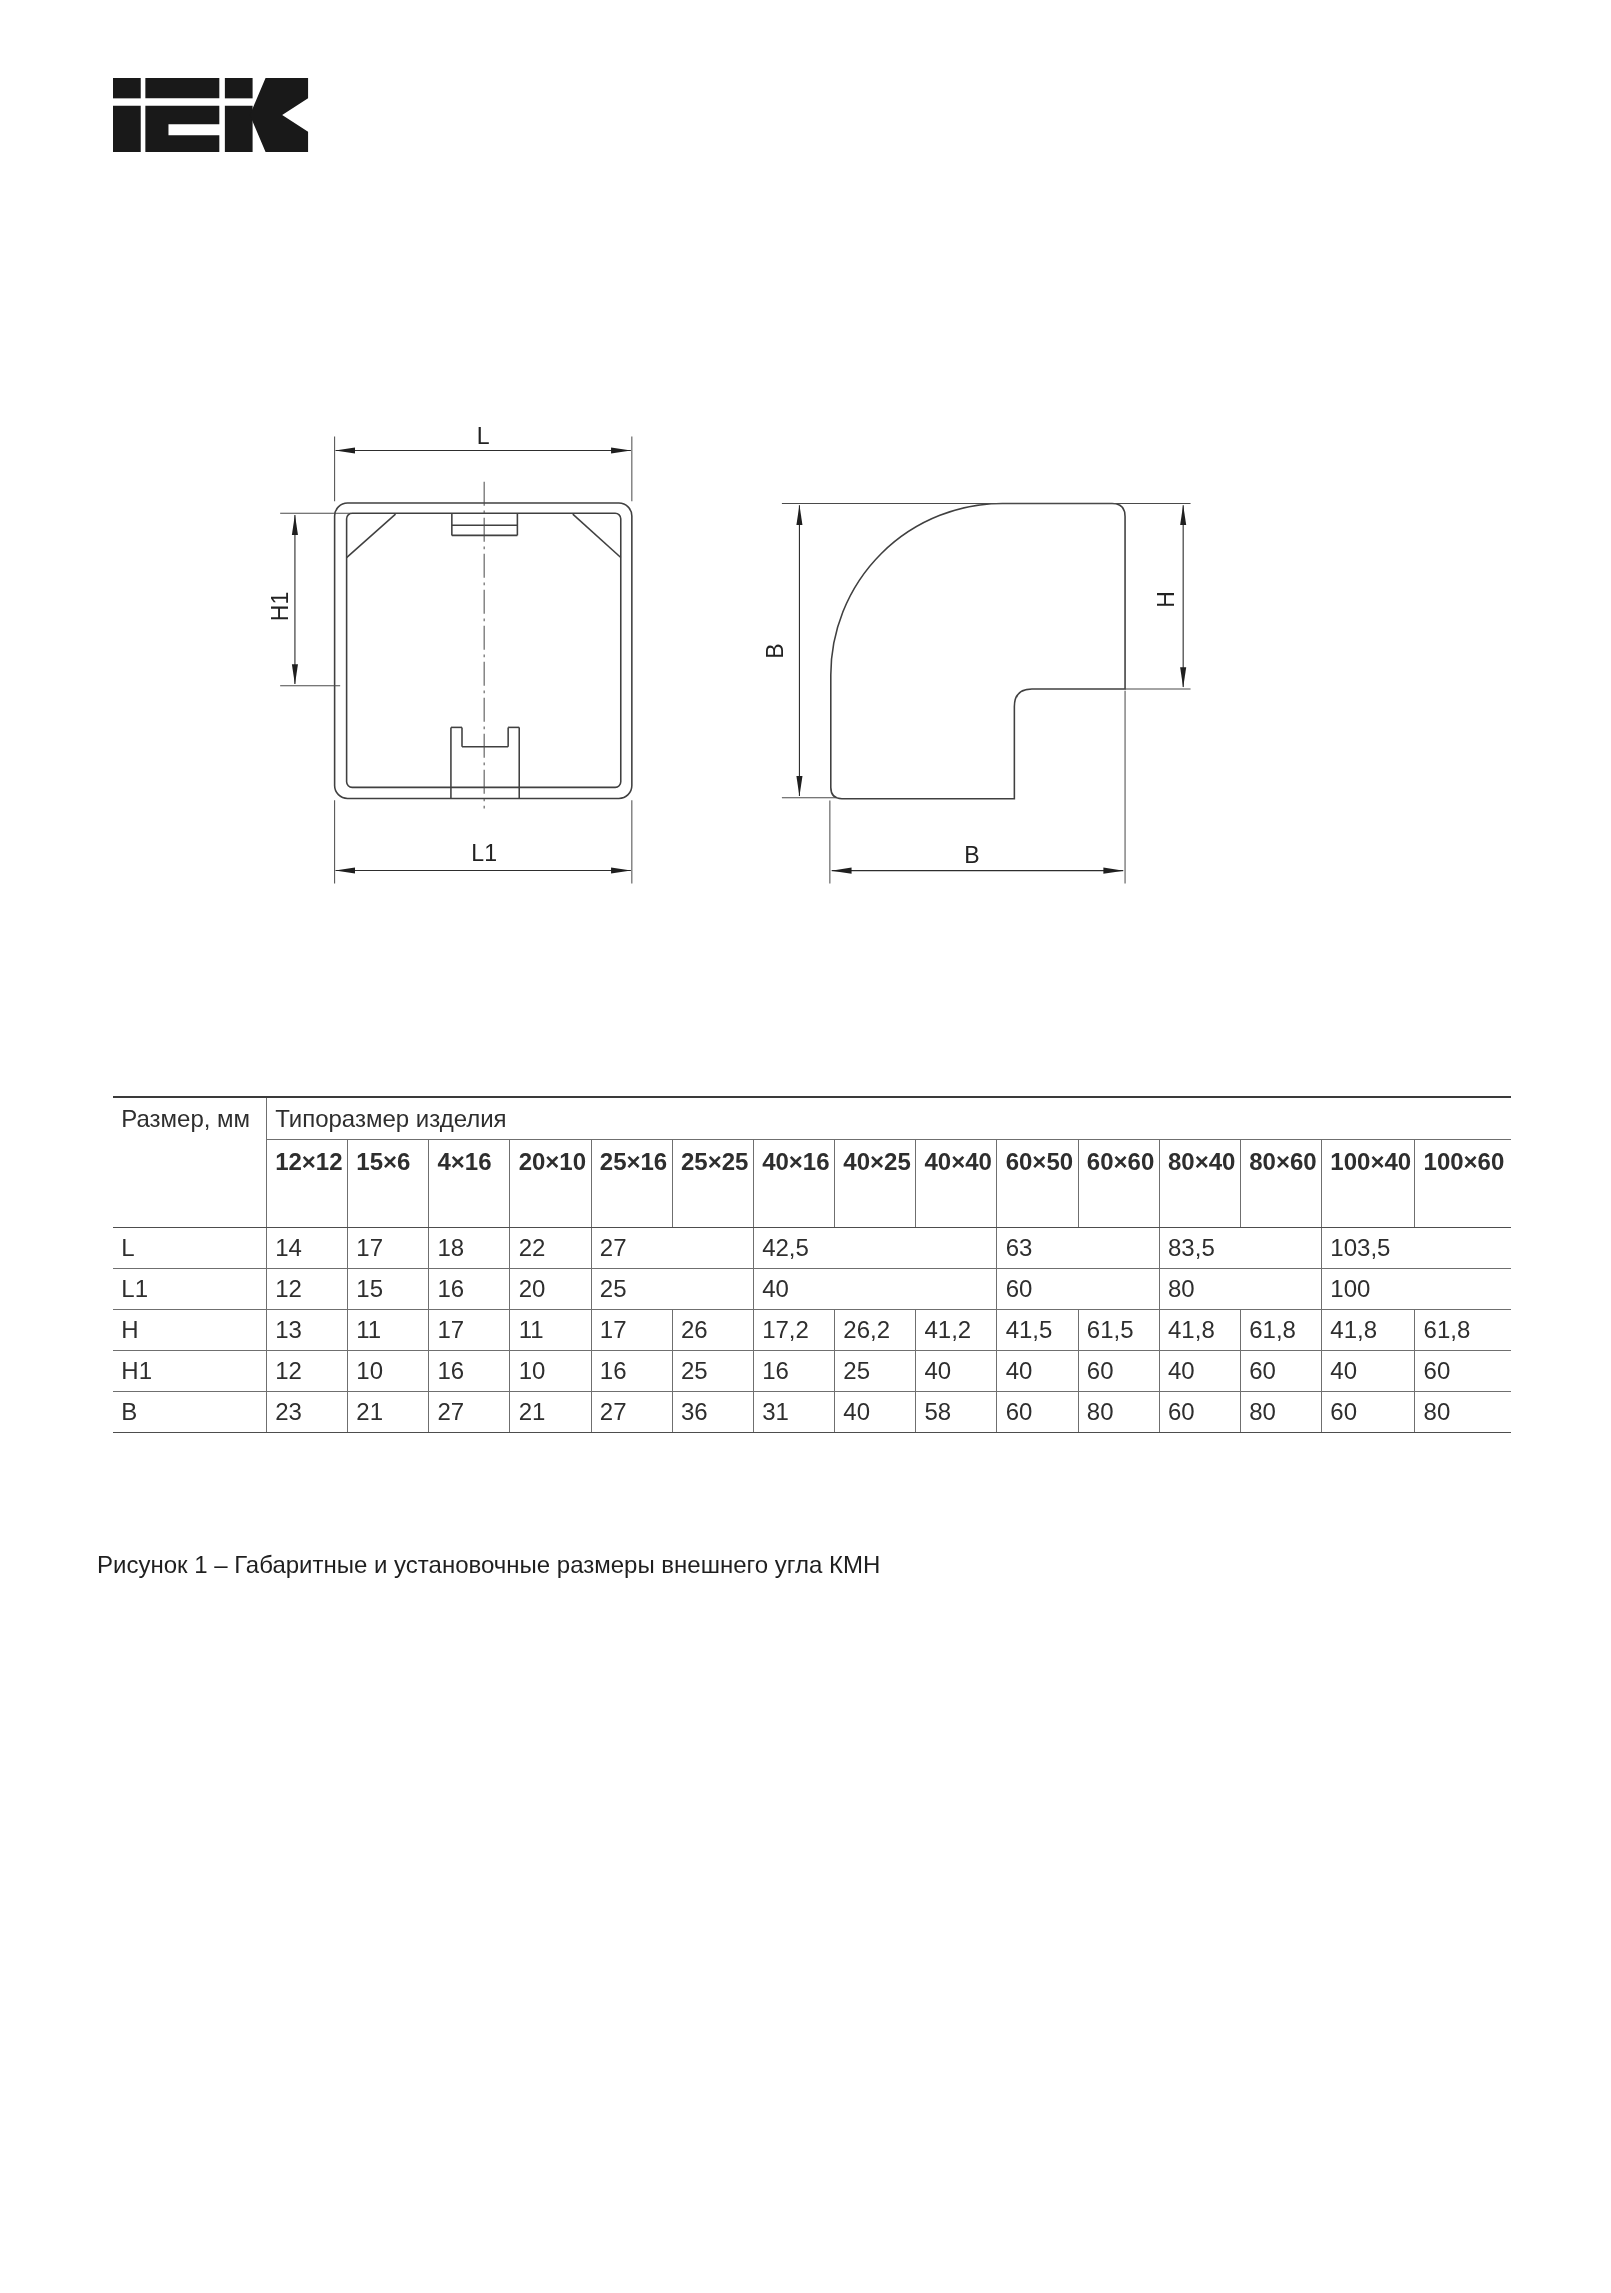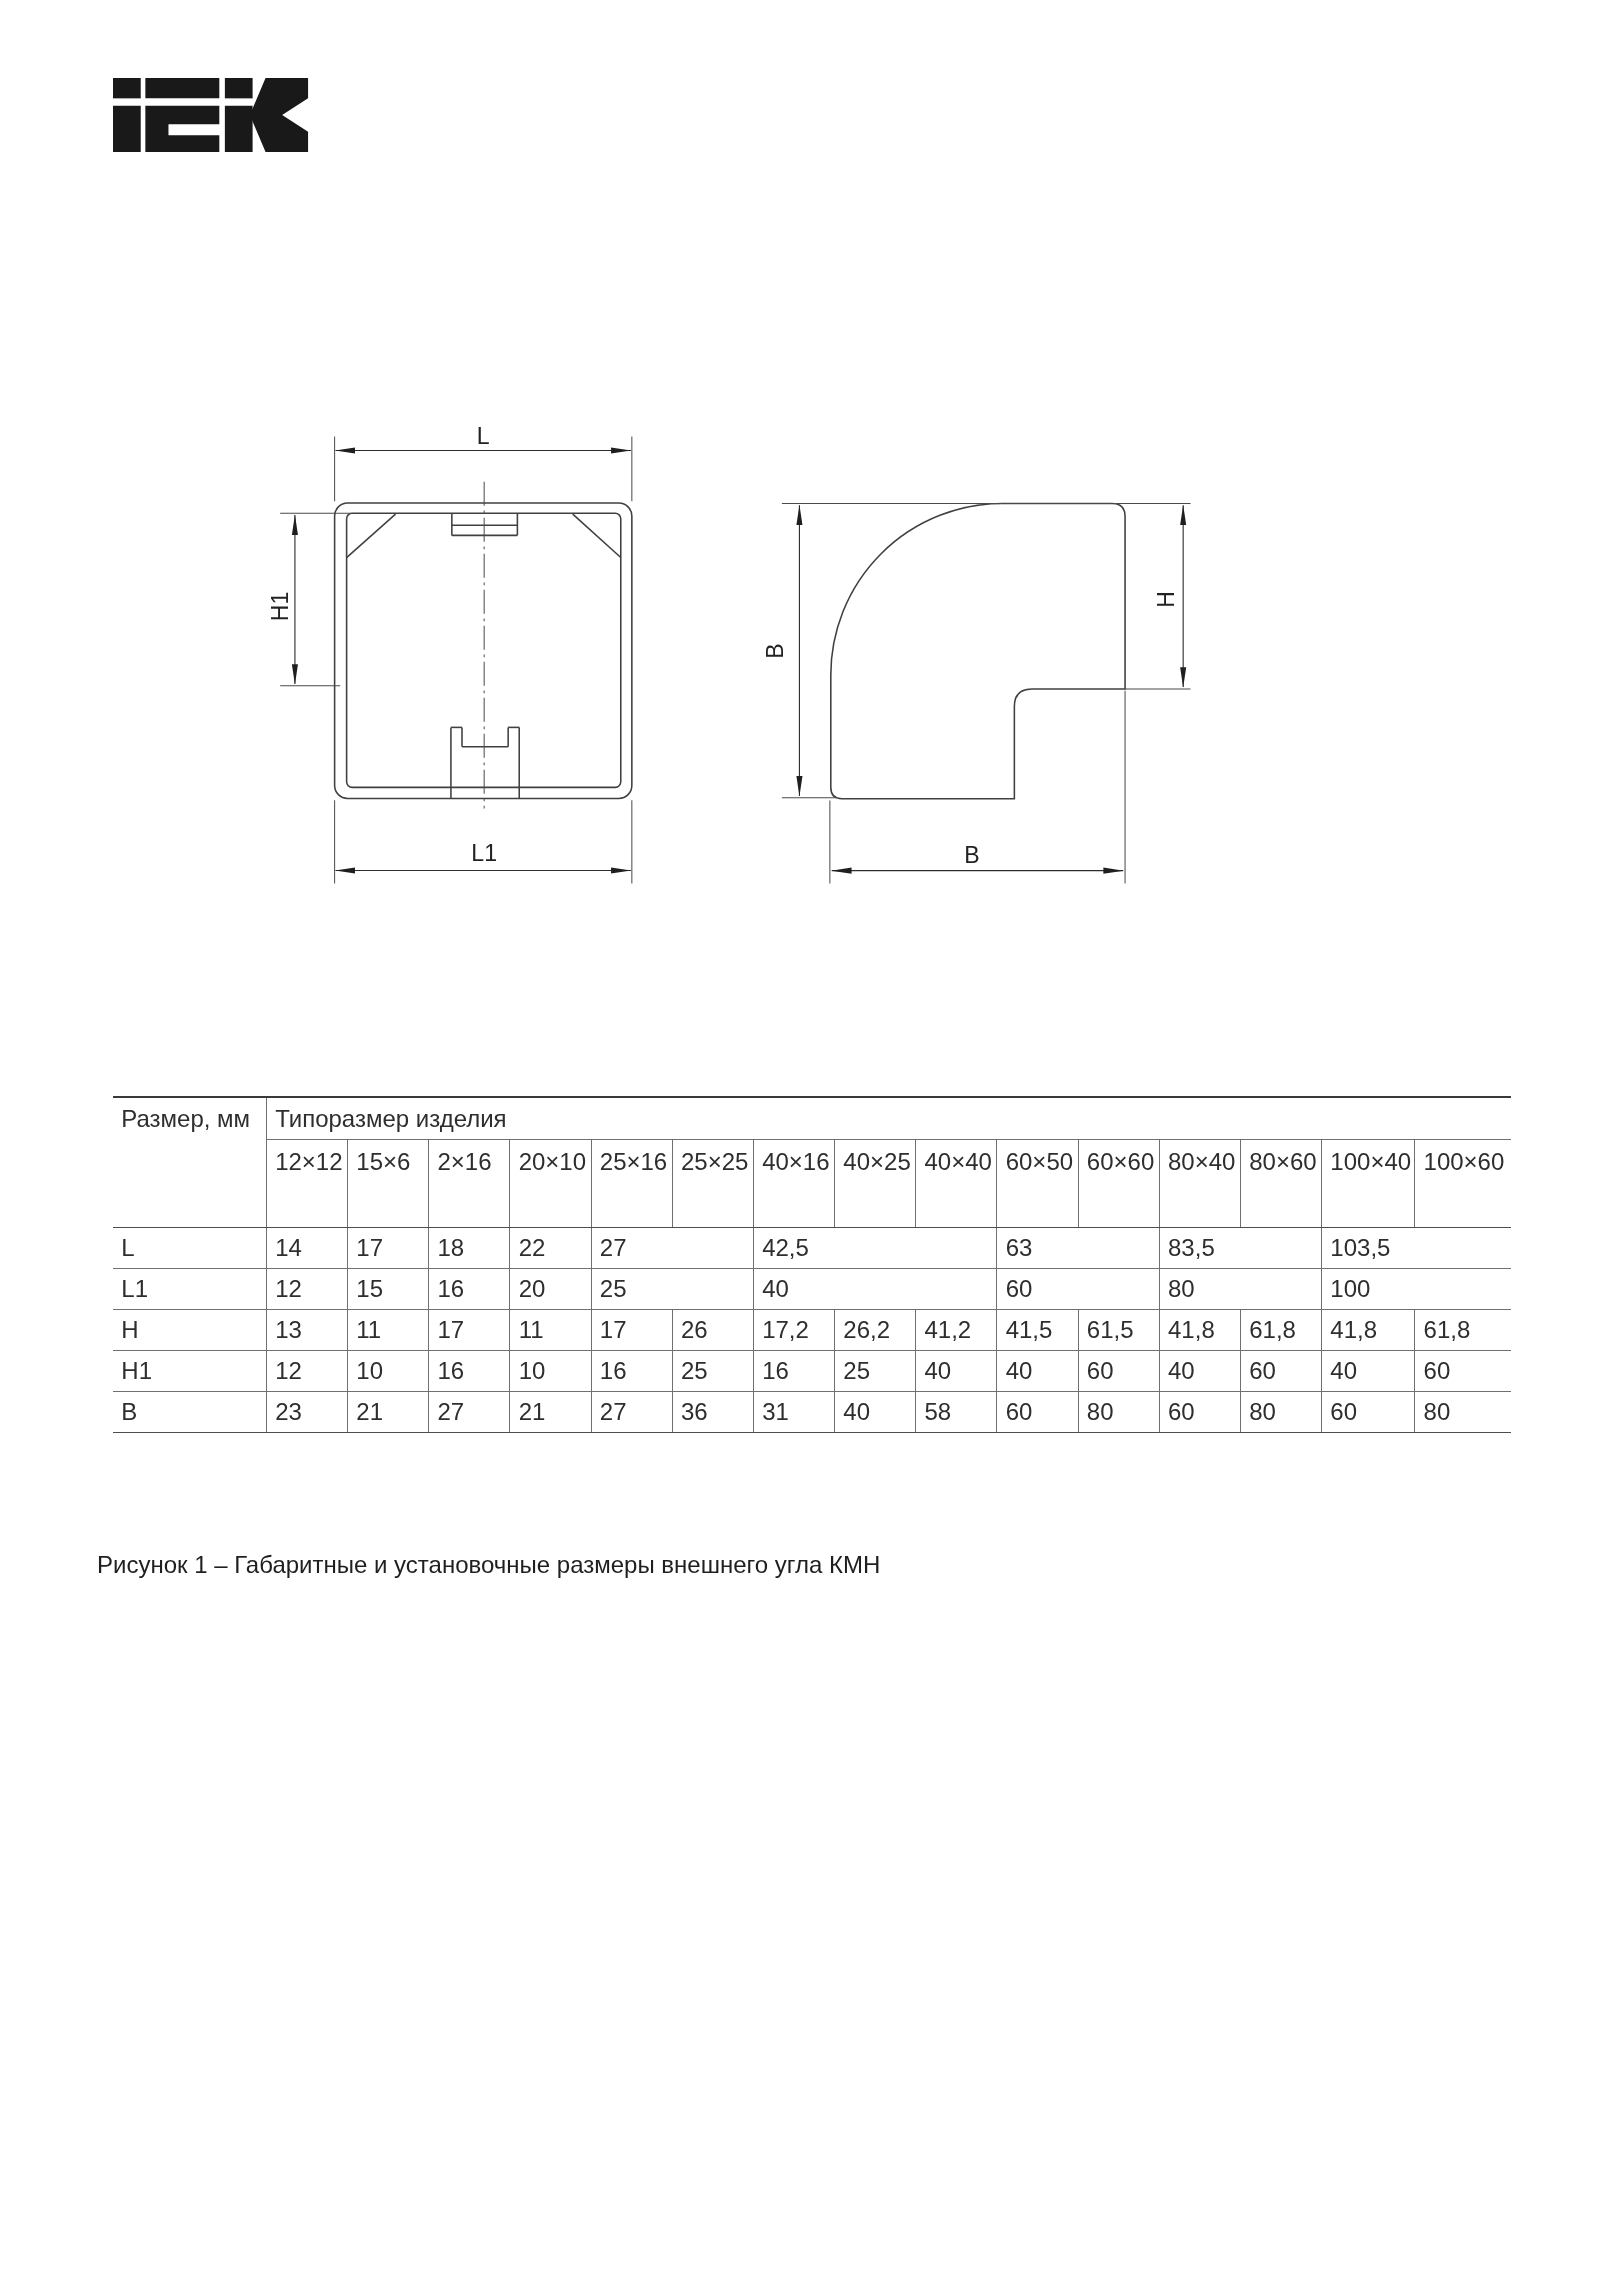--- a/index.html
+++ b/index.html
@@ -32,21 +32,21 @@
   #dimtable td{
     border:0.9px solid #6f6f6f;
     padding:0 3.7px 0 8.3px;
     overflow:hidden;white-space:nowrap;
   }
   #dimtable td:first-child{border-left:0;margin-top:10px;}
   #dimtable td:last-child{border-right:0;margin-top:23px;}
   #dimtable td.corner{vertical-align:top;padding-top:7.4px;border-bottom:1.8px solid #4d4d4d;}
   #dimtable td.group{height:41px;vertical-align:middle;border-bottom:0.9px solid #6f6f6f;}
   #dimtable tr[data-name="size-header-row"] td{
-    height:79px;vertical-align:top;padding-top:8.3px;border-bottom:1.8px solid #4d4d4d;
+    height:79px;vertical-align:top;padding-top:8.3px;border-bottom:1.8px solid #4d4d4d;font-weight:bold;
   }
   #dimtable tbody td{height:40px;vertical-align:middle;}
   #dimtable tbody tr:last-child td{border-bottom:1.8px solid #4d4d4d;}
   
   #caption{
     position:absolute;left:97px;top:1551px;
     font-size:24px;color:#1f1f1f;letter-spacing:0px;
   }
 </style>
 </head>
@@ -171,21 +171,21 @@
         <col style="width:96px">
     </colgroup>
     <thead data-name="table-header">
       <tr data-name="group-header-row">
         <td class="corner" rowspan="2" data-name="size-column-header">Размер, мм</td>
         <td class="group" colspan="15" data-name="group-header">Типоразмер изделия</td>
       </tr>
       <tr data-name="size-header-row">
           <td data-name="size-header-cell">12×12</td>
           <td data-name="size-header-cell">15×6</td>
-          <td data-name="size-header-cell">2×16</td>
+          <td data-name="size-header-cell">4×16</td>
           <td data-name="size-header-cell">20×10</td>
           <td data-name="size-header-cell">25×16</td>
           <td data-name="size-header-cell">25×25</td>
           <td data-name="size-header-cell">40×16</td>
           <td data-name="size-header-cell">40×25</td>
           <td data-name="size-header-cell">40×40</td>
           <td data-name="size-header-cell">60×50</td>
           <td data-name="size-header-cell">60×60</td>
           <td data-name="size-header-cell">80×40</td>
           <td data-name="size-header-cell">80×60</td>

